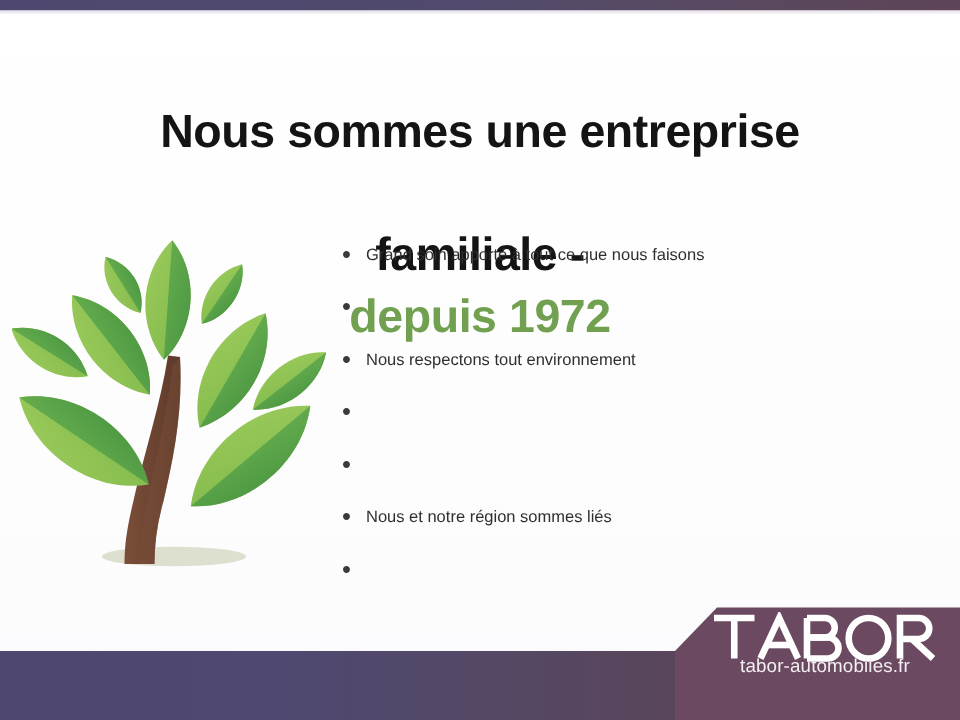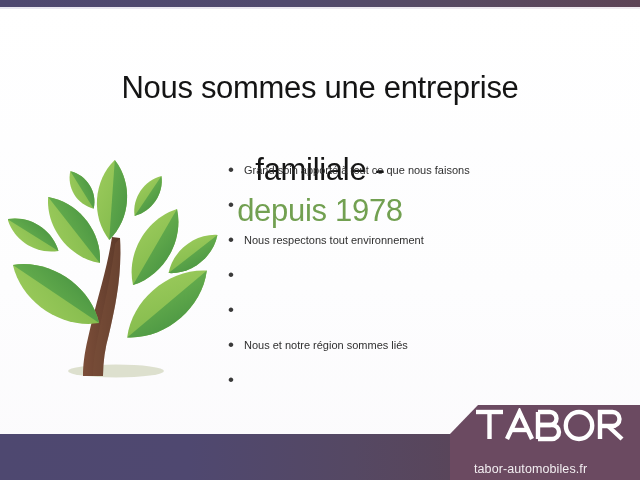--- a/index.html
+++ b/index.html
@@ -37,21 +37,21 @@
     opacity: .9;
   }
   
   .headline {
     position: absolute;
     top: 26px;
     left: 0;
     width: 640px;
     text-align: center;
     font-size: 31px;
-    font-weight: normal;
+    font-weight: bold;
     line-height: 41px;
     letter-spacing: -0.3px;
     color: #141414;
     white-space: pre-line;
   }
   .headline .line2 { display: block; }
   .headline-accent { color: #72a051; }
   
   .bullets {
     position: absolute;
@@ -114,43 +114,43 @@
     pointer-events: none;
   }
   .logo-word {
     position: absolute;
     top: 0; left: 0;
     width: 152px;
     height: 34px;
   }
   .logo-tagline {
     position: absolute;
-    top: 53px;
+    top: 28px;
     left: 0;
     width: 152px;
-    text-align: left;
+    text-align: center;
     font-size: 12.5px;
     color: #f2eef1;
     letter-spacing: 0.1px;
     line-height: 16px;
   }
 </style>
 </head>
 <body>
 
 <div class="slide">
 
   <div class="top-bar"></div>
   <div class="top-bar-underline"></div>
 
   <div class="headline">
     <span>Nous sommes une entreprise</span>
     <span class="line2">
       <span>familiale -</span>
-      <span class="headline-accent">depuis 1978</span>
+      <span class="headline-accent">depuis 1972</span>
     </span>
   </div>
 
   <div class="tree-wrap">
     <svg width="220" height="240" viewBox="0 0 220 240" xmlns="http://www.w3.org/2000/svg">
       <defs>
         <linearGradient id="lgLight" x1="0" y1="0" x2="1" y2="1">
           <stop offset="0%" stop-color="#9ccb5c"></stop>
           <stop offset="100%" stop-color="#7fb84a"></stop>
         </linearGradient>

